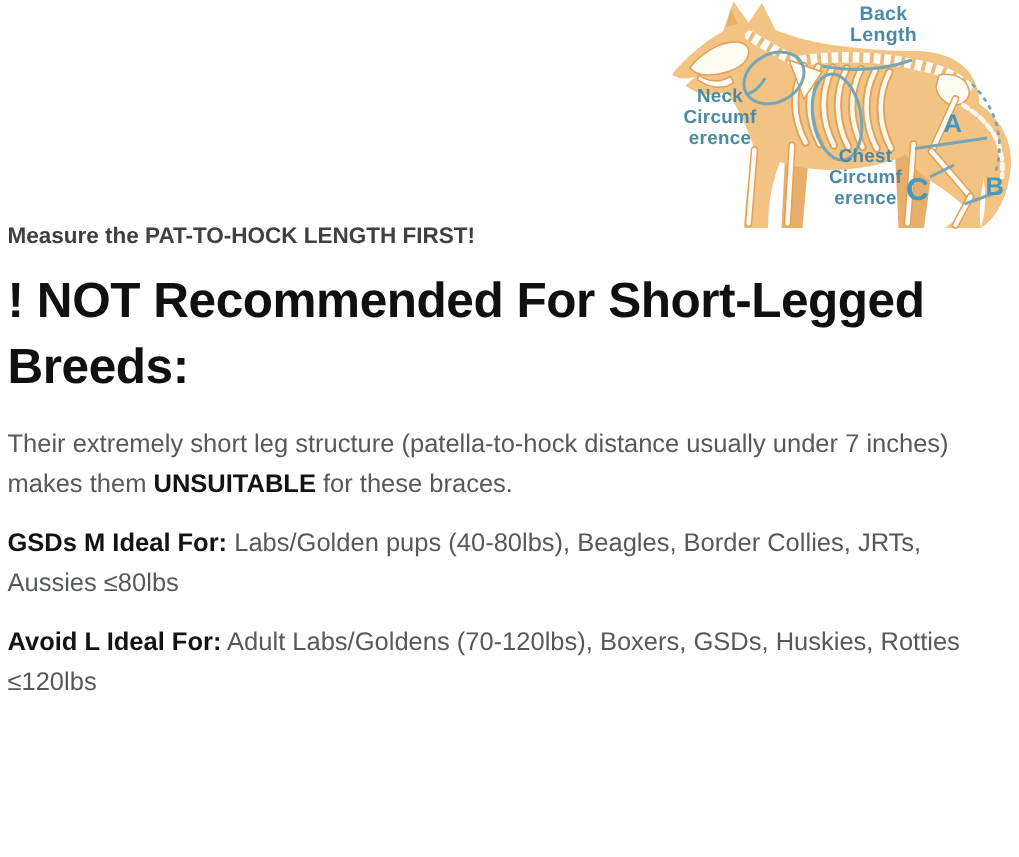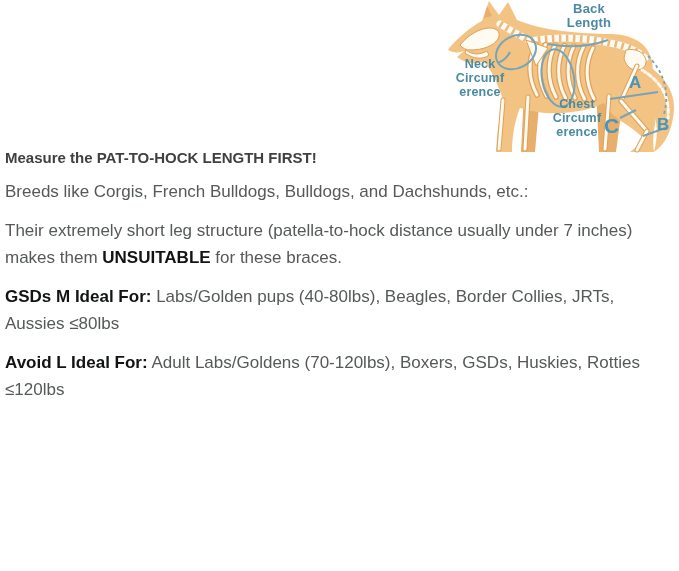--- a/index.html
+++ b/index.html
@@ -131,17 +131,17 @@
     <text class="lbl" text-anchor="middle" x="137" y="122" fill="#4a8aa3">Circumf</text>
     <text class="lbl" text-anchor="middle" x="137" y="136" fill="#4a8aa3">erence</text>
   </g>
   <text class="marker" x="189" y="88" fill="#4796bb">A</text>
   <text class="marker" x="217" y="130" fill="#4796bb">B</text>
   <text class="marker-lg" x="164" y="133" fill="#4796bb">C</text>
 </svg>
 
 <div class="content">
   <p class="intro">Measure the PAT-TO-HOCK LENGTH FIRST!</p>
-  <p class="body"><span class="seg">Breeds like Corgis, French Bulldogs, Bulldogs, and Dachshunds, etc.:</span></p>
+  <h1 class="heading">! NOT Recommended For Short-Legged Breeds:</h1>
   <p class="body"><span class="seg">Their extremely short leg structure (patella-to-hock distance usually under 7 inches) makes them </span><span class="seg-b">UNSUITABLE</span><span class="seg"> for these braces.</span></p>
   <p class="body"><span class="seg-b">GSDs M Ideal For:</span><span class="seg"> Labs/Golden pups (40-80lbs), Beagles, Border Collies, JRTs, Aussies ≤80lbs</span></p>
   <p class="body"><span class="seg-b">Avoid L Ideal For:</span><span class="seg"> Adult Labs/Goldens (70-120lbs), Boxers, GSDs, Huskies, Rotties ≤120lbs</span></p>
 </div>
 
 </body></html>

